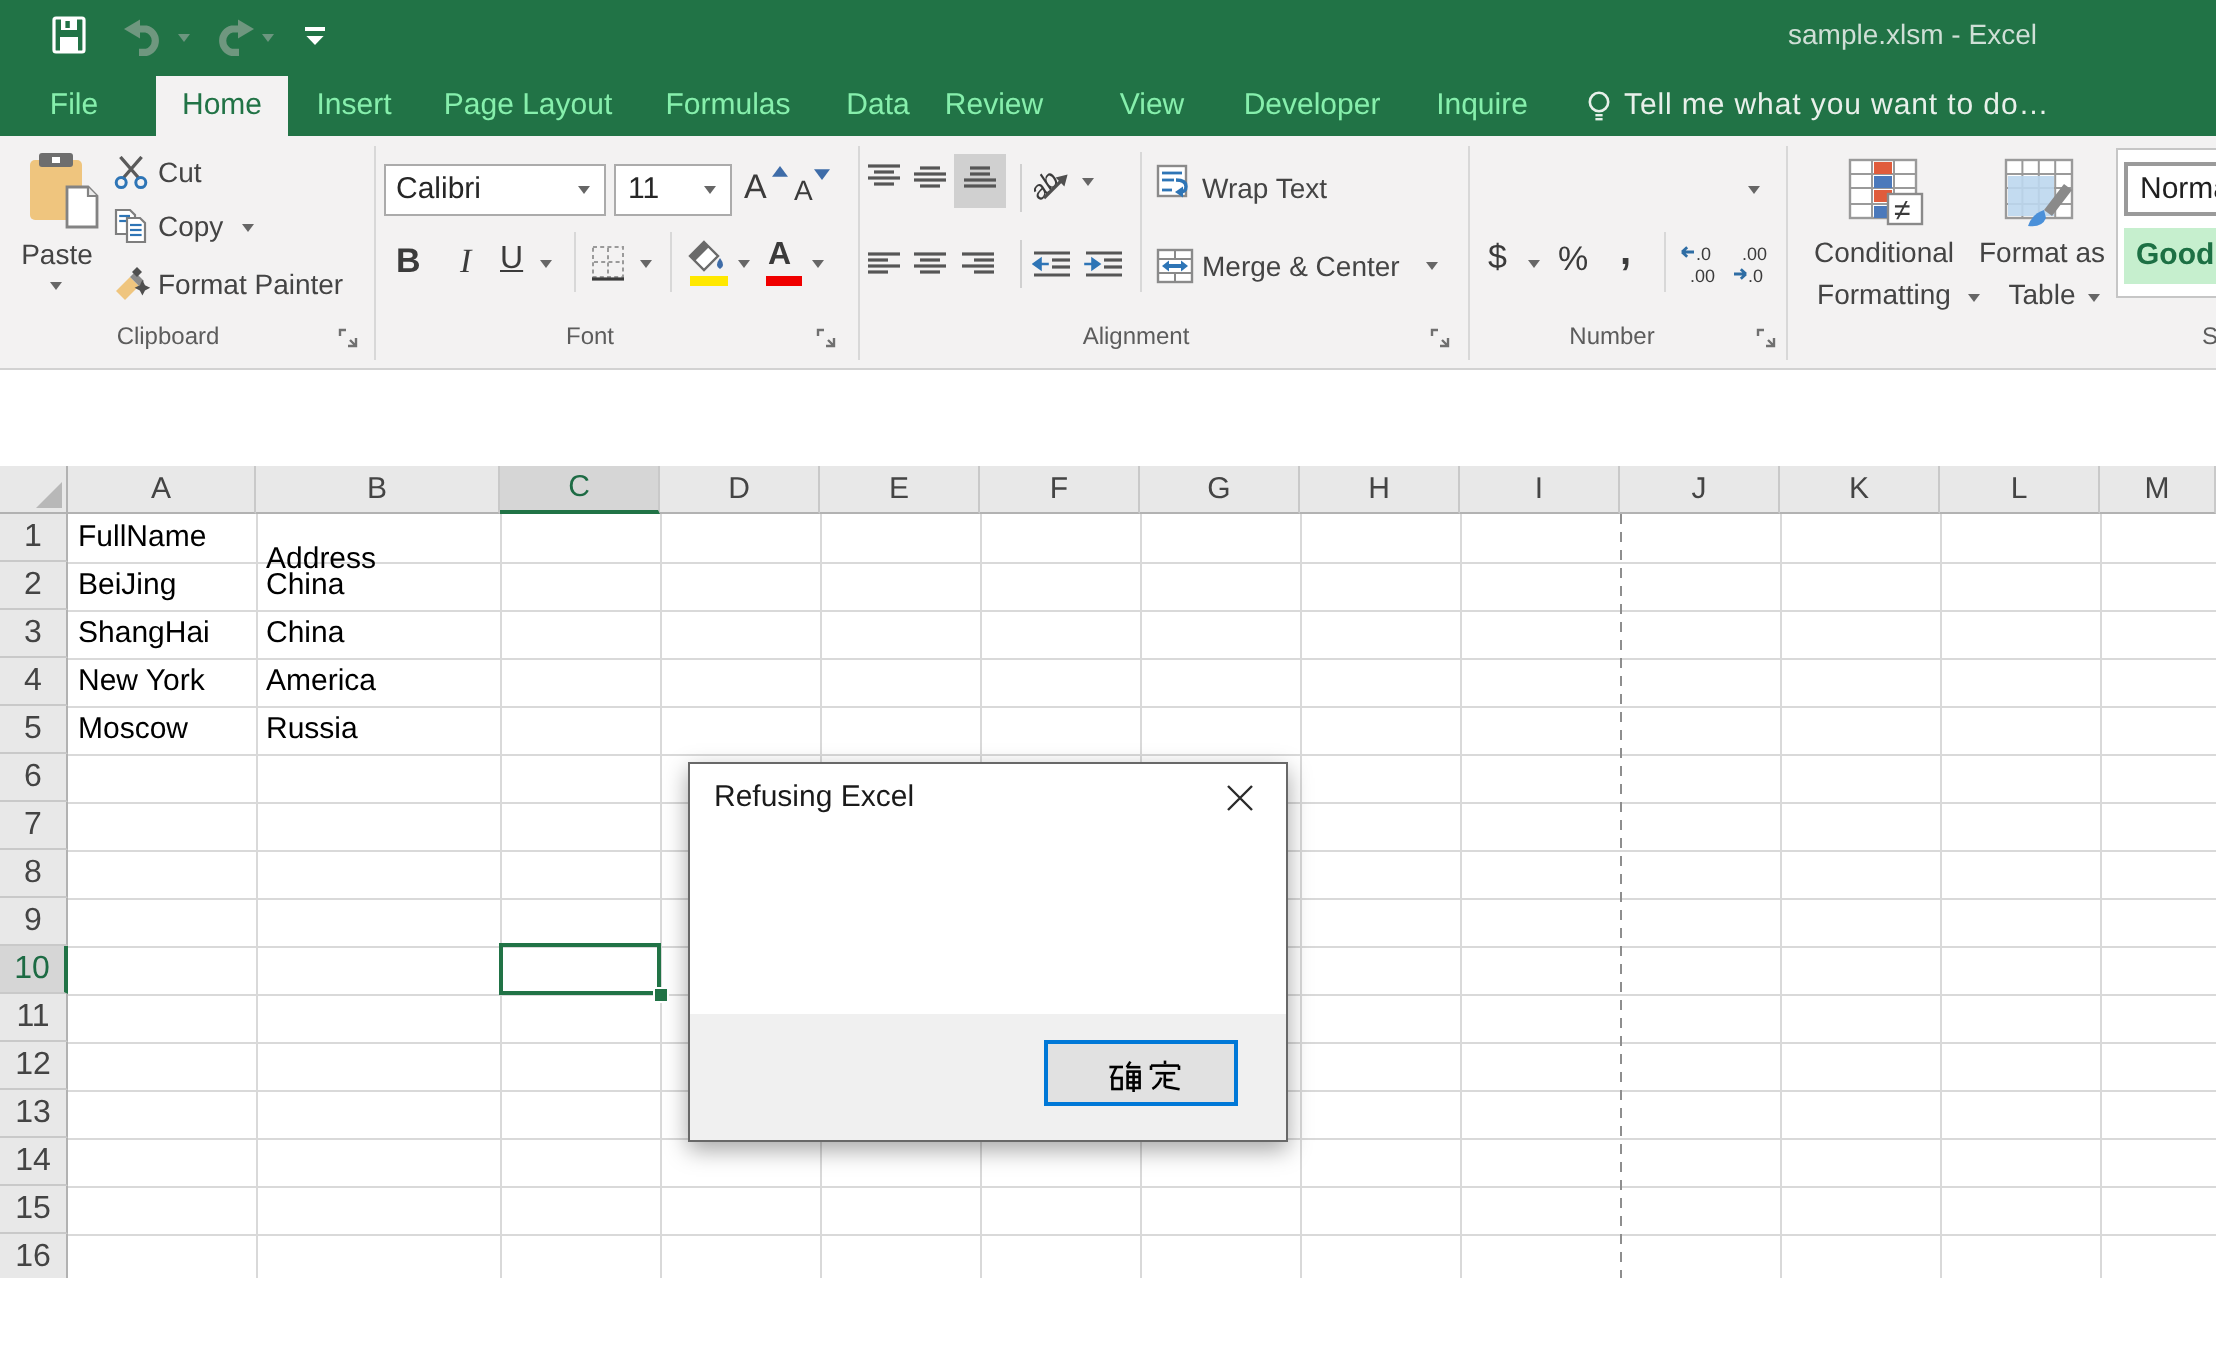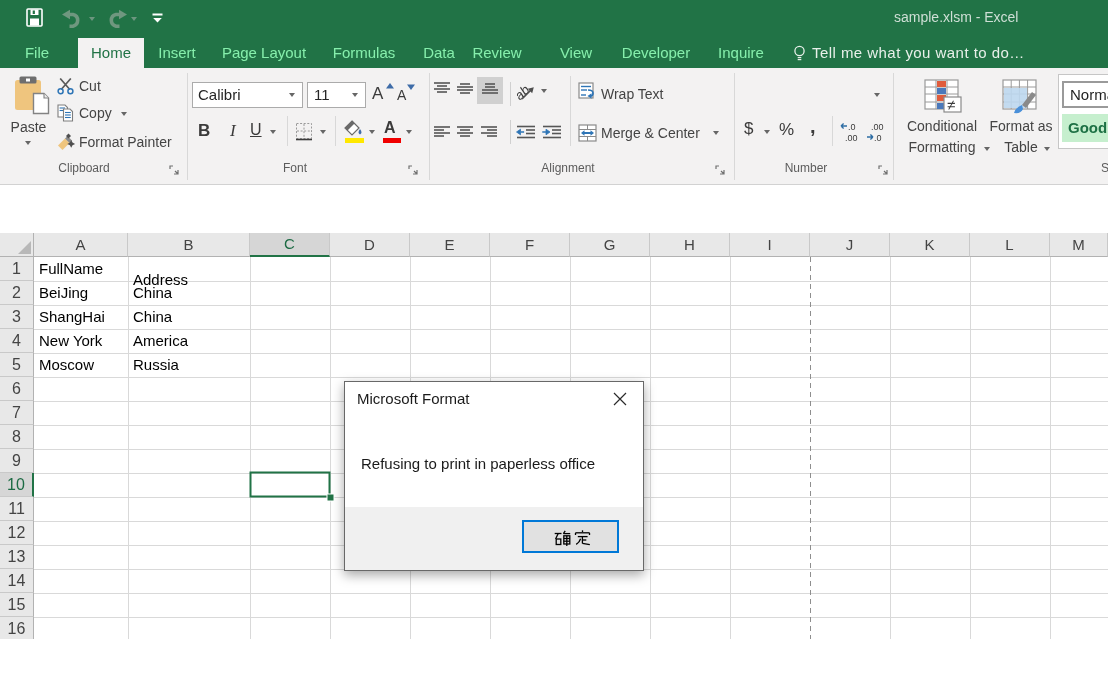--- a/index.html
+++ b/index.html
@@ -391,25 +391,24 @@
   <div class="cell" style="left:128px;top:48px;width:122px">China</div>
   <div class="cell" style="left:34px;top:72px;width:94px">ShangHai</div>
   <div class="cell" style="left:128px;top:72px;width:122px">China</div>
   <div class="cell" style="left:34px;top:96px;width:94px">New York</div>
   <div class="cell" style="left:128px;top:96px;width:122px">America</div>
   <div class="cell" style="left:34px;top:120px;width:94px">Moscow</div>
   <div class="cell" style="left:128px;top:120px;width:122px">Russia</div>
 </div>
 
 <div id="dlg">
-  <div class="title">Microsoft Format</div>
+  <div class="title">Refusing Excel</div>
   <svg class="abs" style="right:16px;top:10px" width="14" height="14" viewBox="0 0 14 14">
     <path d="M1 1 L13 13 M13 1 L1 13" stroke="#2b2b2b" stroke-width="1.2"></path>
   </svg>
-  <div class="msg">Refusing to print in paperless office</div>
   <div class="foot">
     <div class="ok">
           <svg style="position:absolute;left:30px;top:8px" width="37" height="17" viewBox="0 0 37 17">
 <g stroke="#000" stroke-width="1.3" fill="none">
 <path d="M0.7 3.5 H7.5"></path>
 <path d="M4.2 3.5 L1.6 9"></path>
 <rect x="2.2" y="9" width="4.6" height="5.5"></rect>
 <path d="M11.2 0.8 L9.4 3.6"></path>
 <path d="M9.4 3.6 H16.2"></path>
 <rect x="9.8" y="5.8" width="6" height="8.2"></rect>

